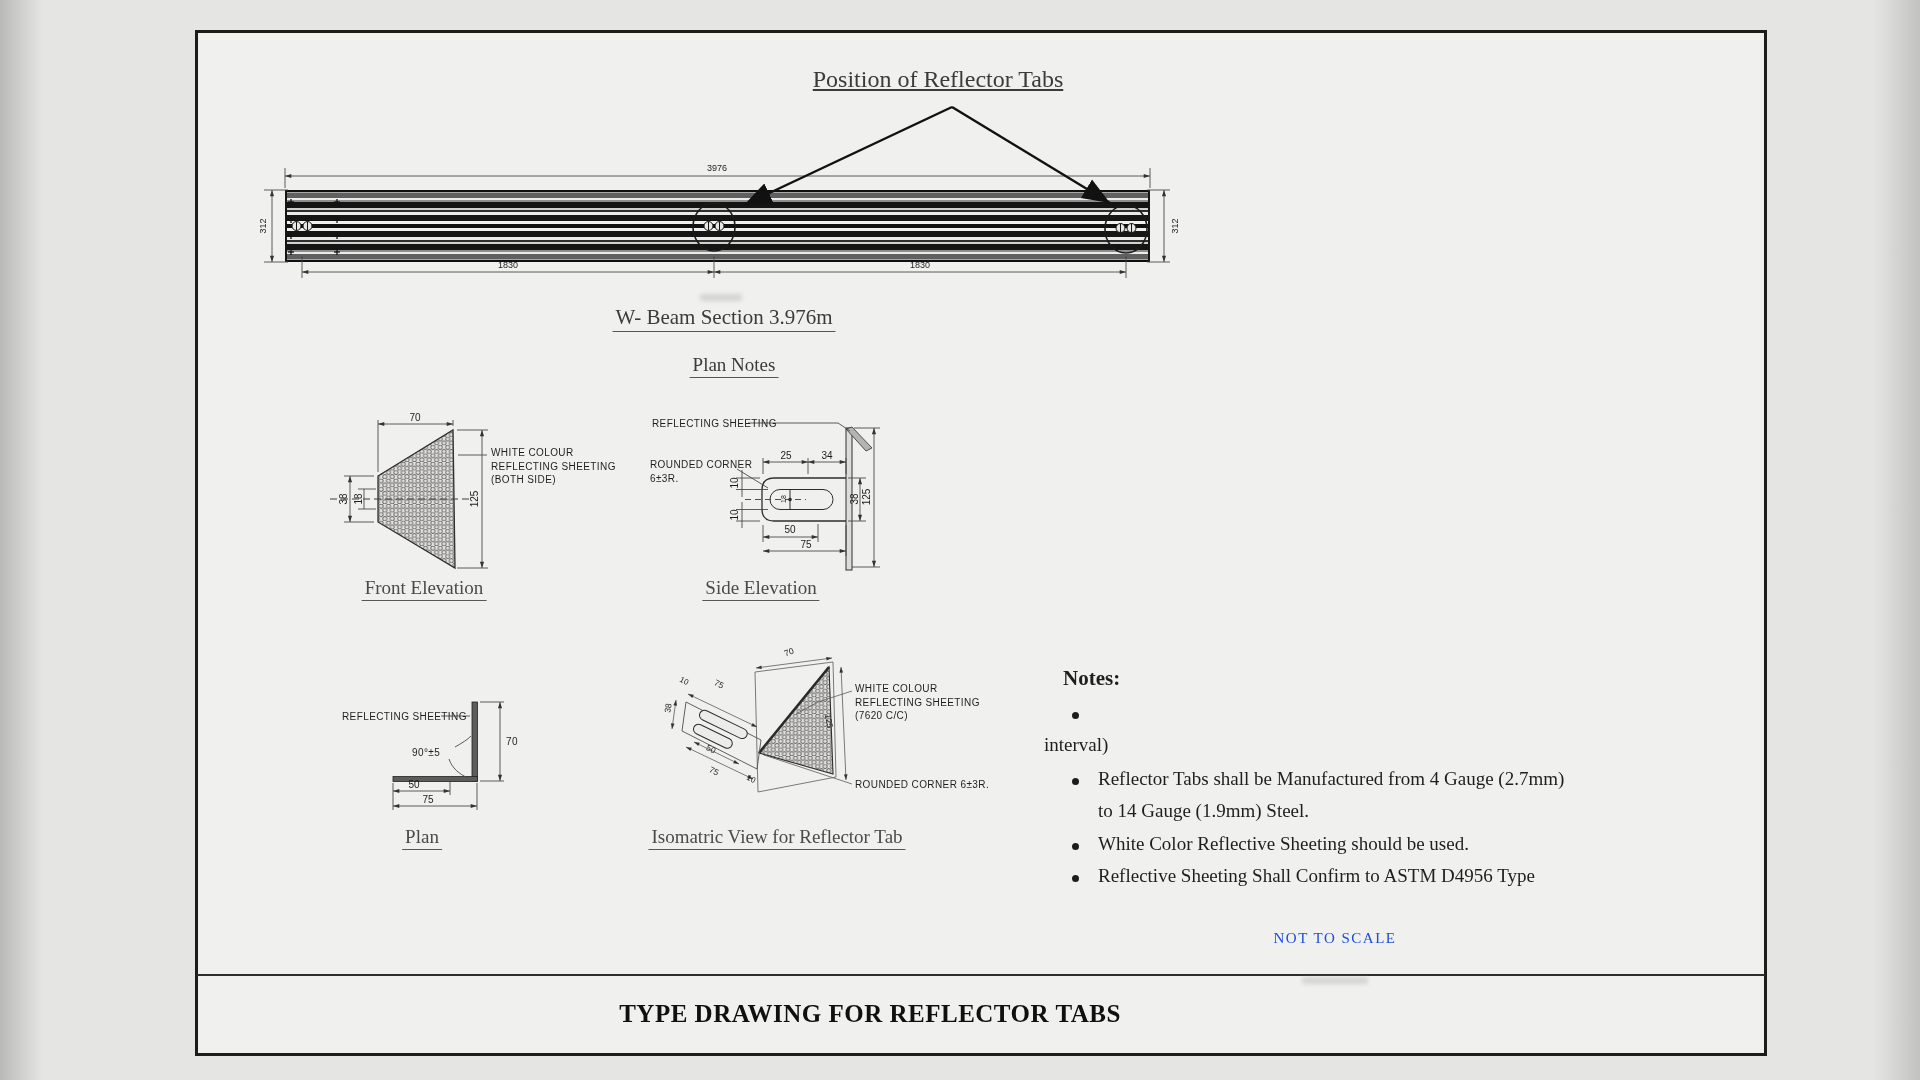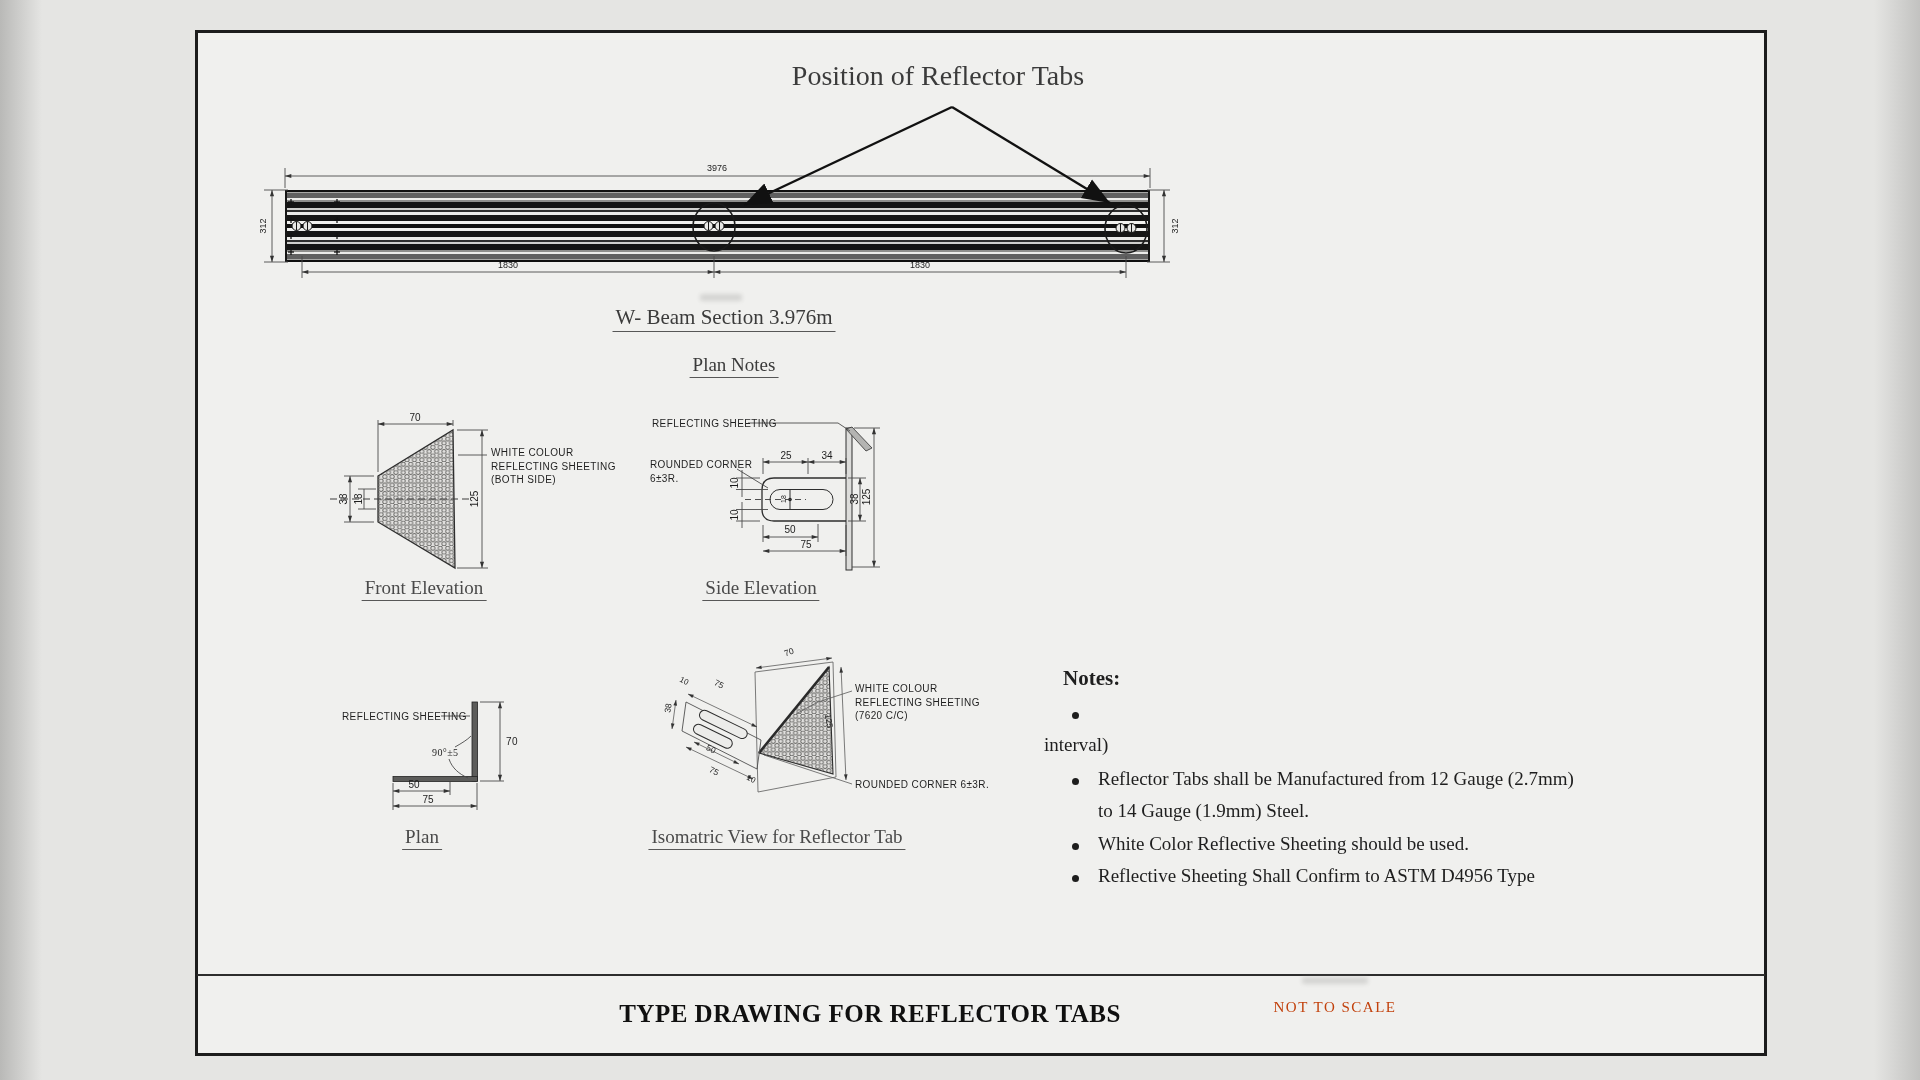--- a/index.html
+++ b/index.html
@@ -237,21 +237,21 @@
       <line x1="841" y1="667" x2="846" y2="780" marker-start="url(#da)" marker-end="url(#da)"></line>
       <line x1="688" y1="694" x2="757" y2="727" marker-start="url(#da)" marker-end="url(#da)"></line>
       <line x1="676" y1="700" x2="672" y2="729" marker-start="url(#da)" marker-end="url(#da)"></line>
       <line x1="694" y1="742" x2="739" y2="764" marker-start="url(#da)" marker-end="url(#da)"></line>
       <line x1="686" y1="747" x2="753" y2="779" marker-start="url(#da)" marker-end="url(#da)"></line>
       <polyline points="852,691 818,702 796,714"></polyline>
       <line x1="852" y1="784" x2="764" y2="755"></line>
     </g>
   </svg>
 
-  <div class="lbl center" style="left:938px;top:60px;font-size:28px;">Position of Reflector Tabs</div>
+  <div class="lbl center" style="left:938px;top:66px;font-size:24px;text-decoration:underline;">Position of Reflector Tabs</div>
 
   <div class="dim sm" style="left:717px;top:168px;">3976</div>
   <div class="dim sm" style="left:263px;top:226px;transform:translate(-50%,-50%) rotate(-90deg);">312</div>
   <div class="dim sm" style="left:1175px;top:226px;transform:translate(-50%,-50%) rotate(-90deg);">312</div>
   <div class="dim sm" style="left:508px;top:265px;">1830</div>
   <div class="dim sm" style="left:920px;top:265px;">1830</div>
 
   <div class="lbl center" style="left:724px;top:305px;font-size:21px;"><span class="cap">W- Beam Section 3.976m</span></div>
   <div class="lbl center" style="left:734px;top:354px;font-size:19px;"><span class="cap">Plan Notes</span></div>
   <div class="smudge" style="left:700px;top:294px;width:42px;height:7px;"></div>
@@ -277,21 +277,21 @@
   <div class="dim" style="left:734px;top:483px;transform:translate(-50%,-50%) rotate(-90deg);">10</div>
   <div class="dim" style="left:734px;top:515px;transform:translate(-50%,-50%) rotate(-90deg);">10</div>
   <div class="dim" style="left:783px;top:499px;font-size:7px;transform:translate(-50%,-50%) rotate(-90deg);">18</div>
   <div class="dim" style="left:790px;top:529px;">50</div>
   <div class="dim" style="left:806px;top:544px;">75</div>
   <div class="dim" style="left:854px;top:499px;transform:translate(-50%,-50%) rotate(-90deg);">38</div>
   <div class="dim" style="left:866px;top:497px;transform:translate(-50%,-50%) rotate(-90deg);">125</div>
   <div class="lbl center" style="left:761px;top:577px;font-size:19px;color:#4a4a4a;"><span class="cap">Side Elevation</span></div>
 
   <div class="cad" style="left:342px;top:710px;">REFLECTING SHEETING</div>
-  <div class="cad" style="left:432px;top:746px;font-family:Liberation Serif, serif;">90°±5</div>
+  <div class="cad" style="left:412px;top:746px;">90°±5</div>
   <div class="cad" style="left:506px;top:735px;">70</div>
   <div class="dim" style="left:414px;top:784px;">50</div>
   <div class="dim" style="left:428px;top:799px;">75</div>
   <div class="lbl center" style="left:422px;top:826px;font-size:19px;color:#4a4a4a;"><span class="cap">Plan</span></div>
 
   <div class="dim" style="left:789px;top:652px;font-size:8.5px;transform:translate(-50%,-50%) rotate(-20deg);">70</div>
   <div class="dim" style="left:829px;top:721px;font-size:8.5px;transform:translate(-50%,-50%) rotate(80deg);">125</div>
   <div class="dim" style="left:719px;top:684px;font-size:8.5px;transform:translate(-50%,-50%) rotate(26deg);">75</div>
   <div class="dim" style="left:684px;top:681px;font-size:8px;transform:translate(-50%,-50%) rotate(26deg);">10</div>
   <div class="dim" style="left:668px;top:708px;font-size:8.5px;transform:translate(-50%,-50%) rotate(-82deg);">38</div>
@@ -303,25 +303,25 @@
     <div>REFLECTING SHEETING</div>
     <div>(7620 C/C)</div>
   </div>
   <div class="cad" style="left:855px;top:778px;">ROUNDED CORNER 6±3R.</div>
   <div class="lbl center" style="left:777px;top:826px;font-size:19px;color:#4a4a4a;"><span class="cap">Isomatric View for Reflector Tab</span></div>
 
   <div class="lbl" style="left:1063px;top:666px;font-size:21px;color:#1e1e1e;font-weight:bold;">Notes:</div>
   <div class="bullet" style="left:1072px;top:712px;"></div>
   <div class="notes-line" style="left:1044px;top:734px;">interval)</div>
   <div class="bullet" style="left:1072px;top:778px;"></div>
-  <div class="notes-line" style="left:1098px;top:768px;">Reflector Tabs shall be Manufactured from 12 Gauge (2.7mm)</div>
+  <div class="notes-line" style="left:1098px;top:768px;">Reflector Tabs shall be Manufactured from 4 Gauge (2.7mm)</div>
   <div class="notes-line" style="left:1098px;top:800px;">to 14 Gauge (1.9mm) Steel.</div>
   <div class="bullet" style="left:1072px;top:843px;"></div>
   <div class="notes-line" style="left:1098px;top:833px;">White Color Reflective Sheeting should be used.</div>
   <div class="bullet" style="left:1072px;top:875px;"></div>
   <div class="notes-line" style="left:1098px;top:865px;">Reflective Sheeting Shall Confirm to ASTM D4956 Type</div>
 
-  <div class="lbl center" style="left:1335px;top:999px;font-size:15px;letter-spacing:1.5px;color:#c2410c;">NOT TO SCALE</div>
+  <div class="lbl center" style="left:1335px;top:930px;font-size:15px;letter-spacing:1.5px;color:#1d4ed8;">NOT TO SCALE</div>
   <div class="sep"></div>
   <div class="smudge" style="left:1302px;top:977px;width:66px;height:7px;"></div>
   <div class="lbl center titletext" style="left:870px;top:1000px;">TYPE DRAWING FOR REFLECTOR TABS</div>
 
 </div>
 
 </body></html>

